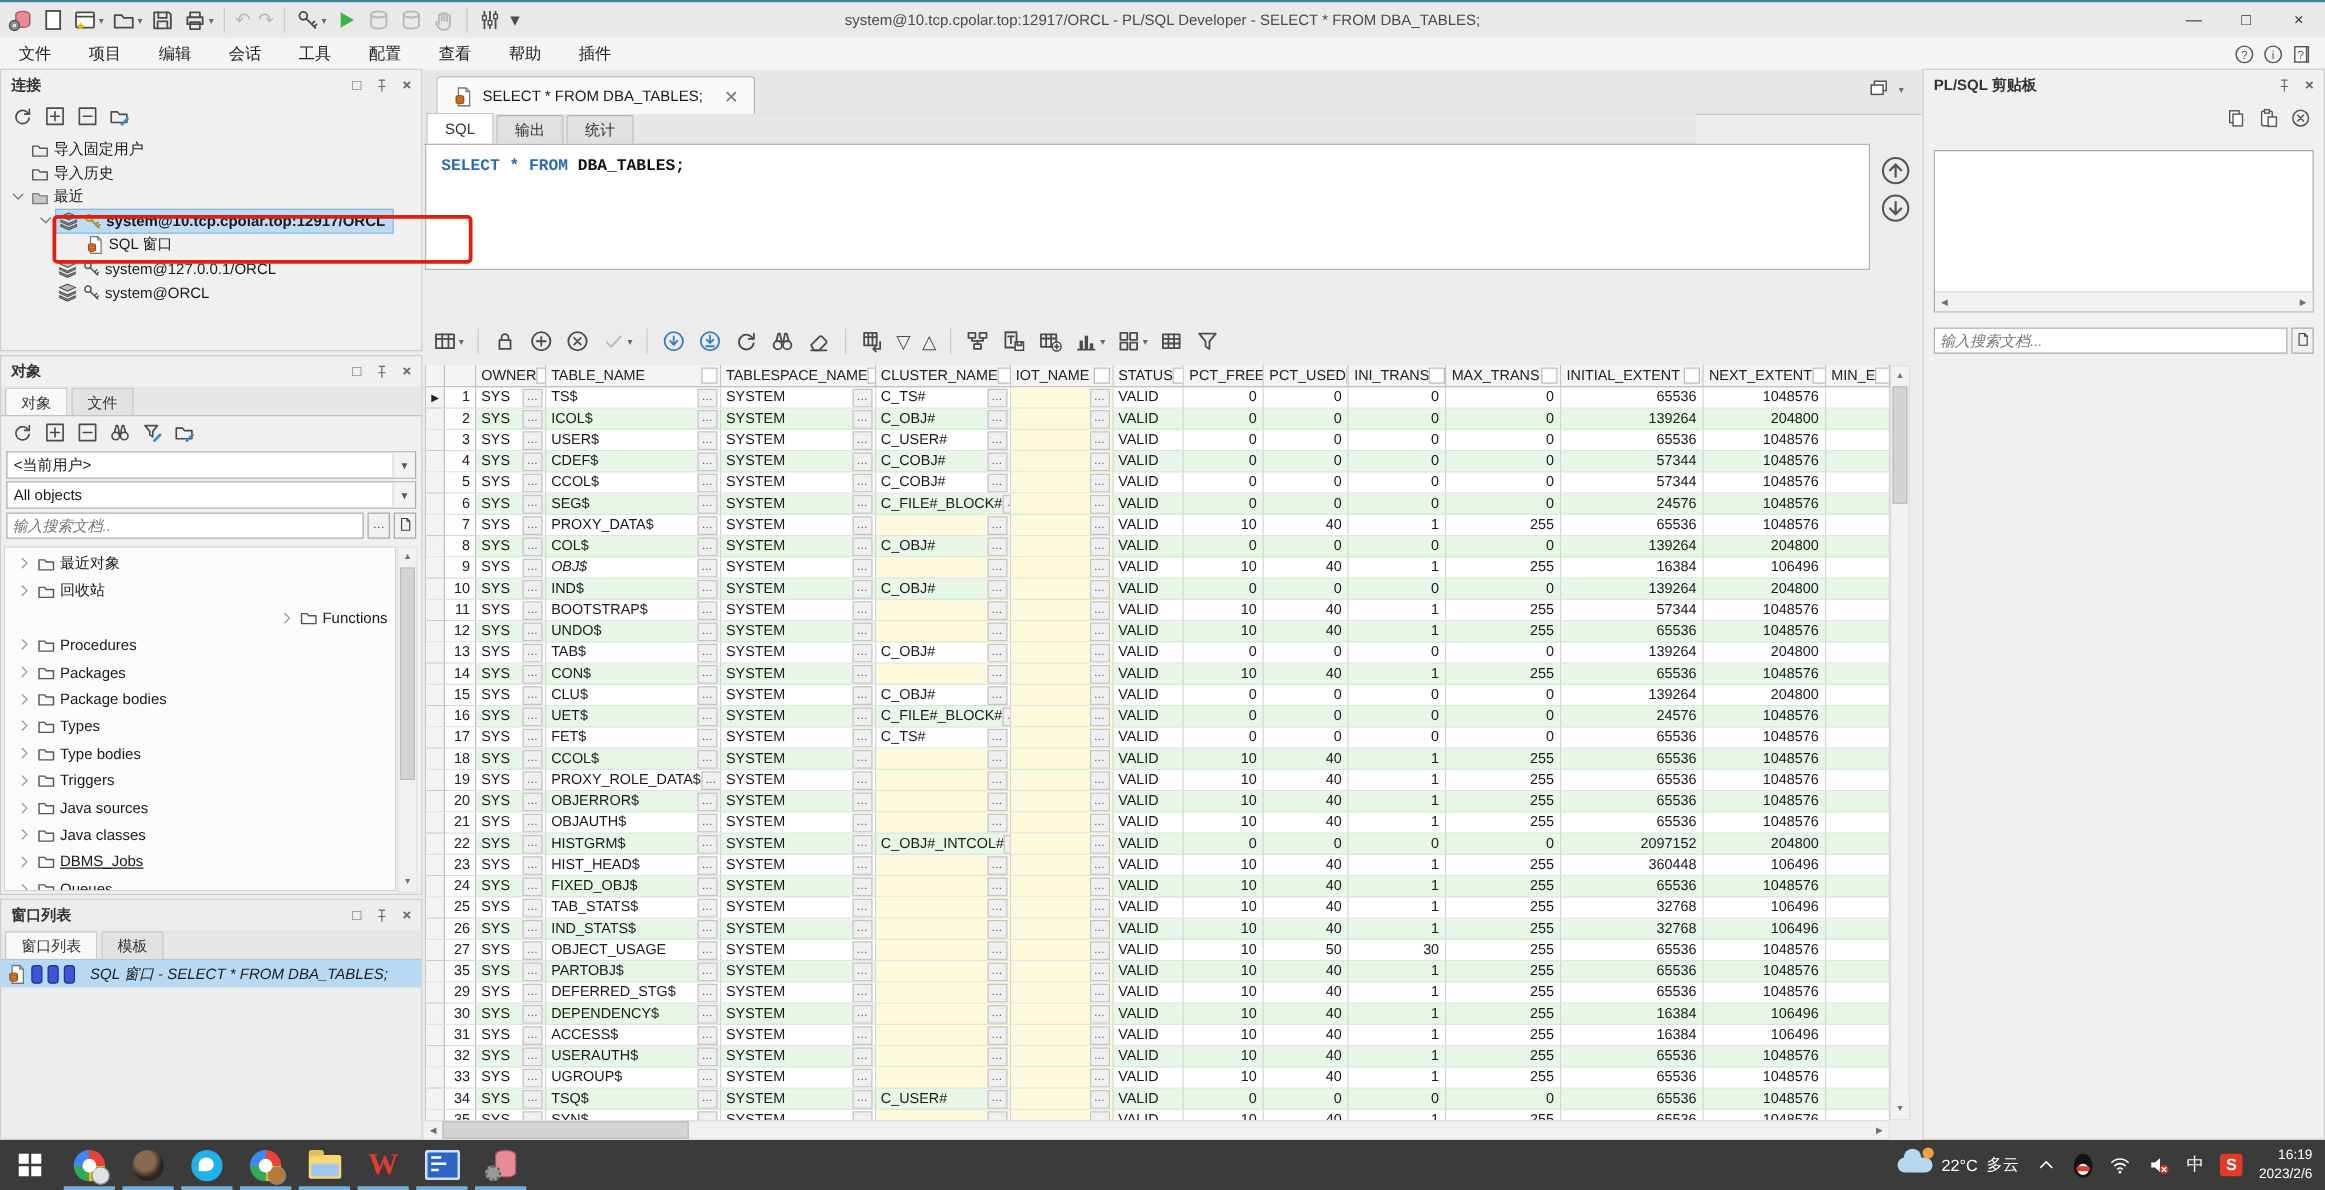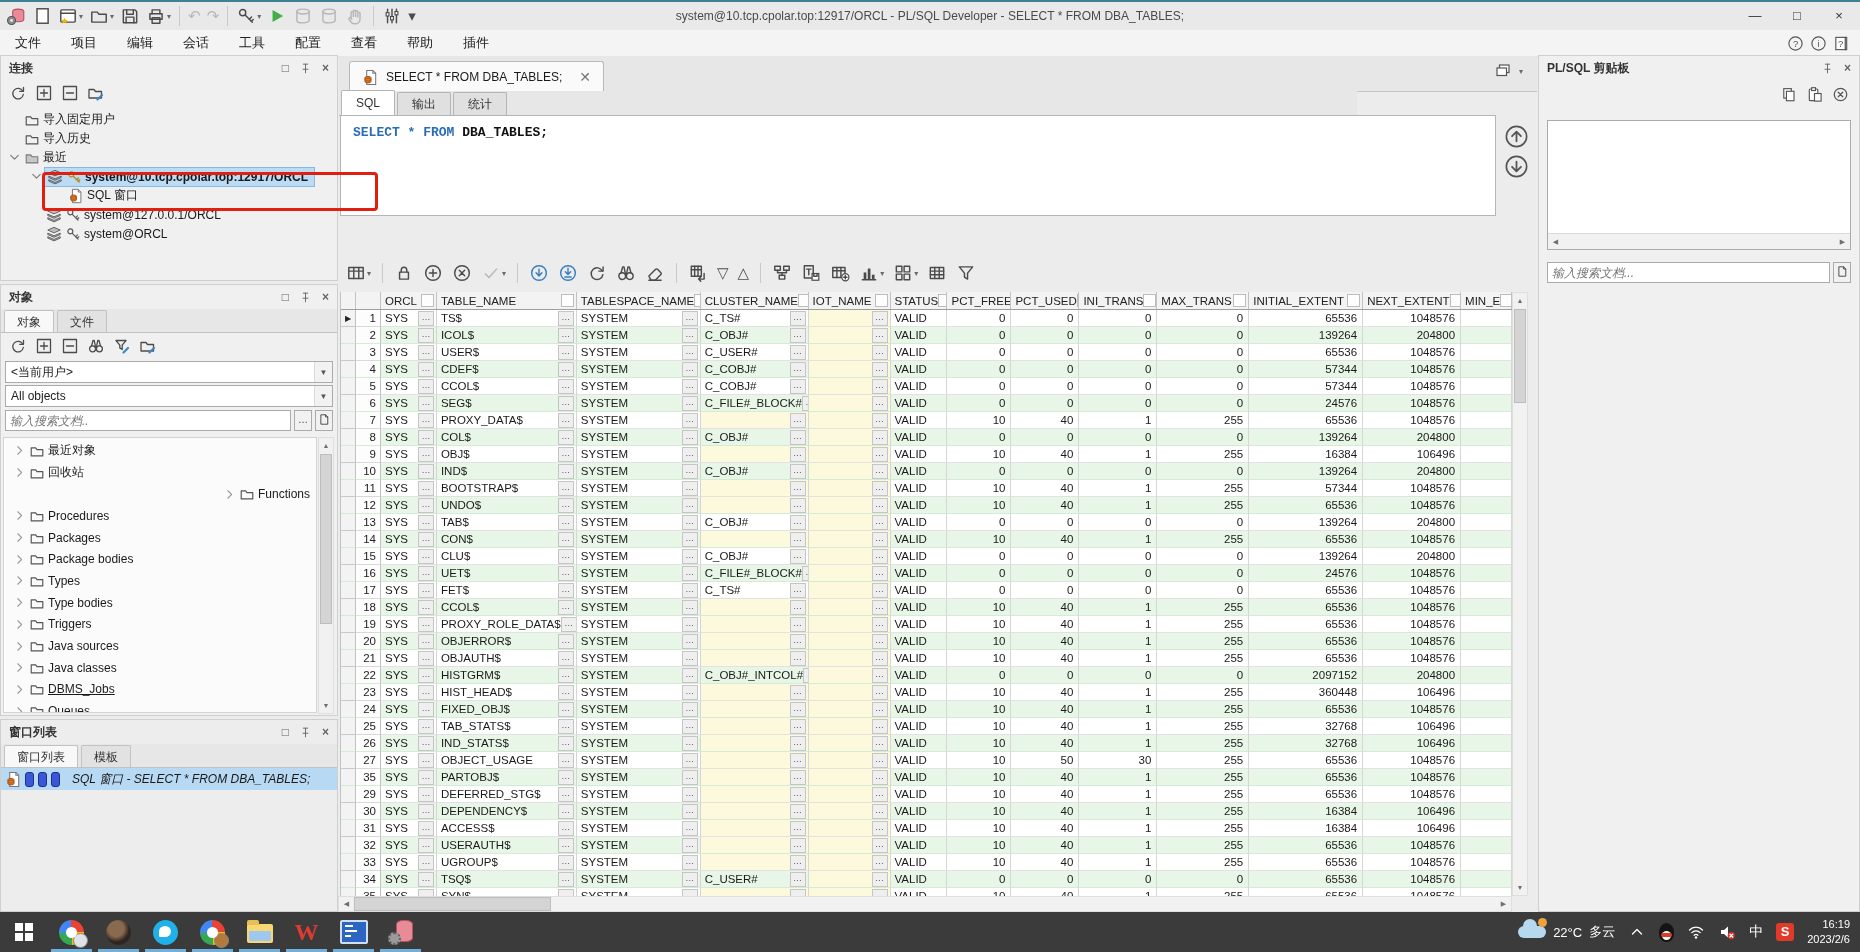--- a/index.html
+++ b/index.html
@@ -1004,21 +1004,21 @@
           </svg>
         </span>
       </div>
     </div>
 
   <div class="abs" id="grid">
       <div class="ghead">
         <div class="gh" style="width: 15px; padding: 0px;"></div>
         <div class="gh" style="width: 25px; padding: 0px;"></div>
         <div class="gh" style="width: 56px;">
-          <span>ORCL</span>
+          <span>OWNER</span>
           <span class="hbox"></span>
         </div>
         <div class="gh" style="width: 140px;">
           <span>TABLE_NAME</span>
           <span class="hbox"></span>
         </div>
         <div class="gh" style="width: 124px;">
           <span>TABLESPACE_NAME</span>
           <span class="hbox"></span>
         </div>
@@ -1446,21 +1446,21 @@
           <span></span>
         </div>
       </div>
       <div class="grow">
         <div class="gc marker" style="width: 15px;"></div>
         <div class="gc rnum" style="width: 25px;">9</div>
         <div class="gc" style="width: 56px;">
           <span>SYS</span>
           <span class="ellb">…</span>
         </div>
-        <div class="gc" style="width: 140px;">
+        <div class="gc" style="width: 140px; font-style: italic;">
           <span>OBJ$</span>
           <span class="ellb">…</span>
         </div>
         <div class="gc" style="width: 124px;">
           <span>SYSTEM</span>
           <span class="ellb">…</span>
         </div>
         <div class="gc null" style="width: 108px;">
           <span></span>
           <span class="ellb">…</span>

